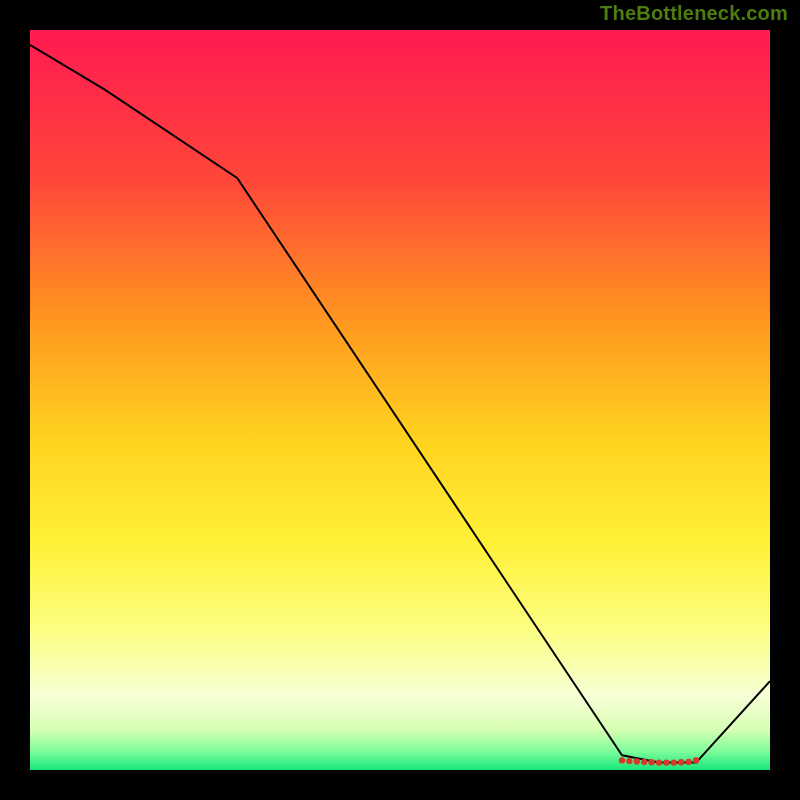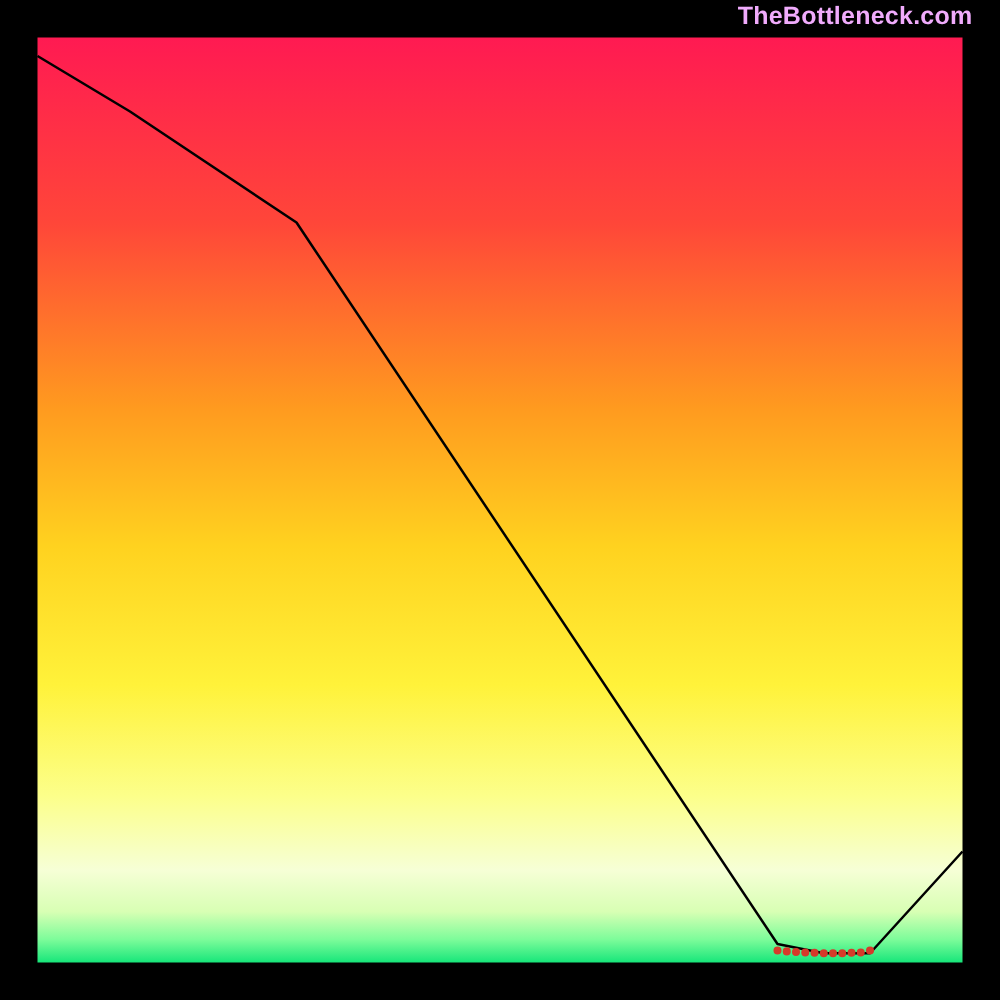--- a/index.html
+++ b/index.html
@@ -10,22 +10,22 @@
     overflow: hidden;
   }
   .frame {
     position: relative;
     width: 800px; height: 800px;
     background: #000;
   }
   .attribution {
     position: absolute;
     top: 2px;
-    right: 22px;
-    color: #f0abfc;
+    right: 12px;
+    color: #4d7c0f;
     font-size: 20px;
     font-weight: 600;
     letter-spacing: 0.2px;
   }
   svg { display: block; }
 </style>
 </head>
 <body>
 
 <div class="frame">

